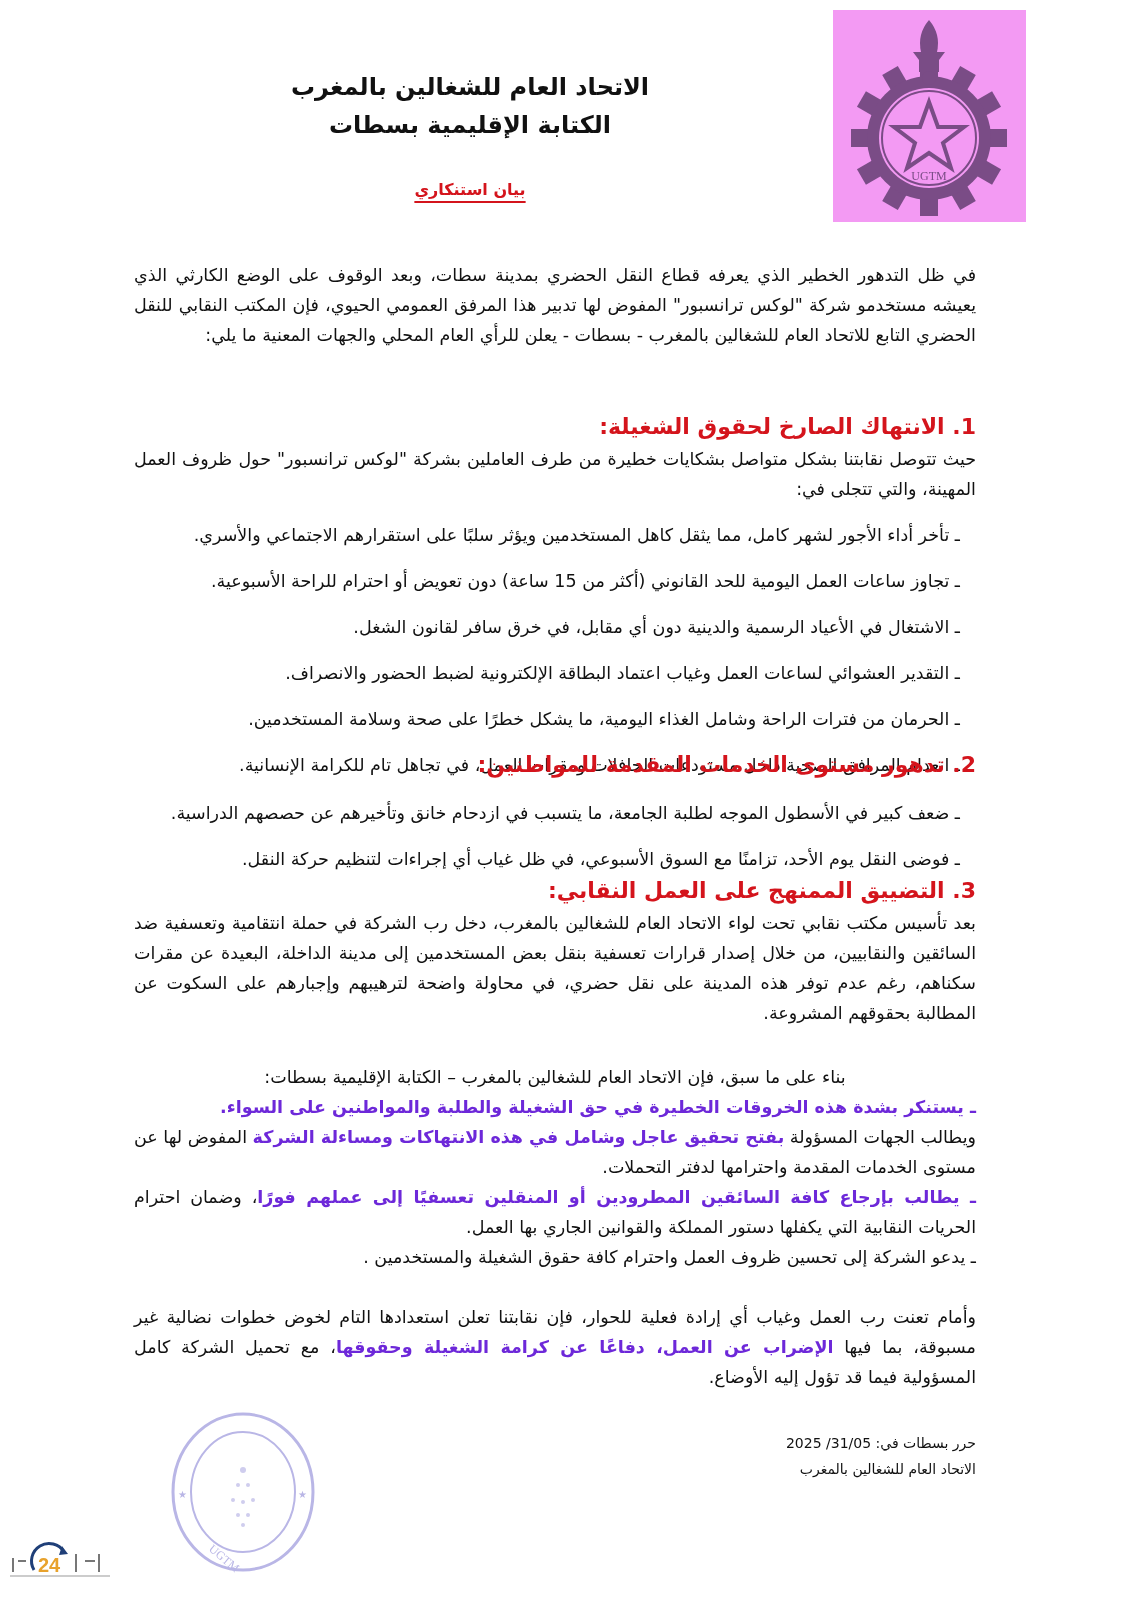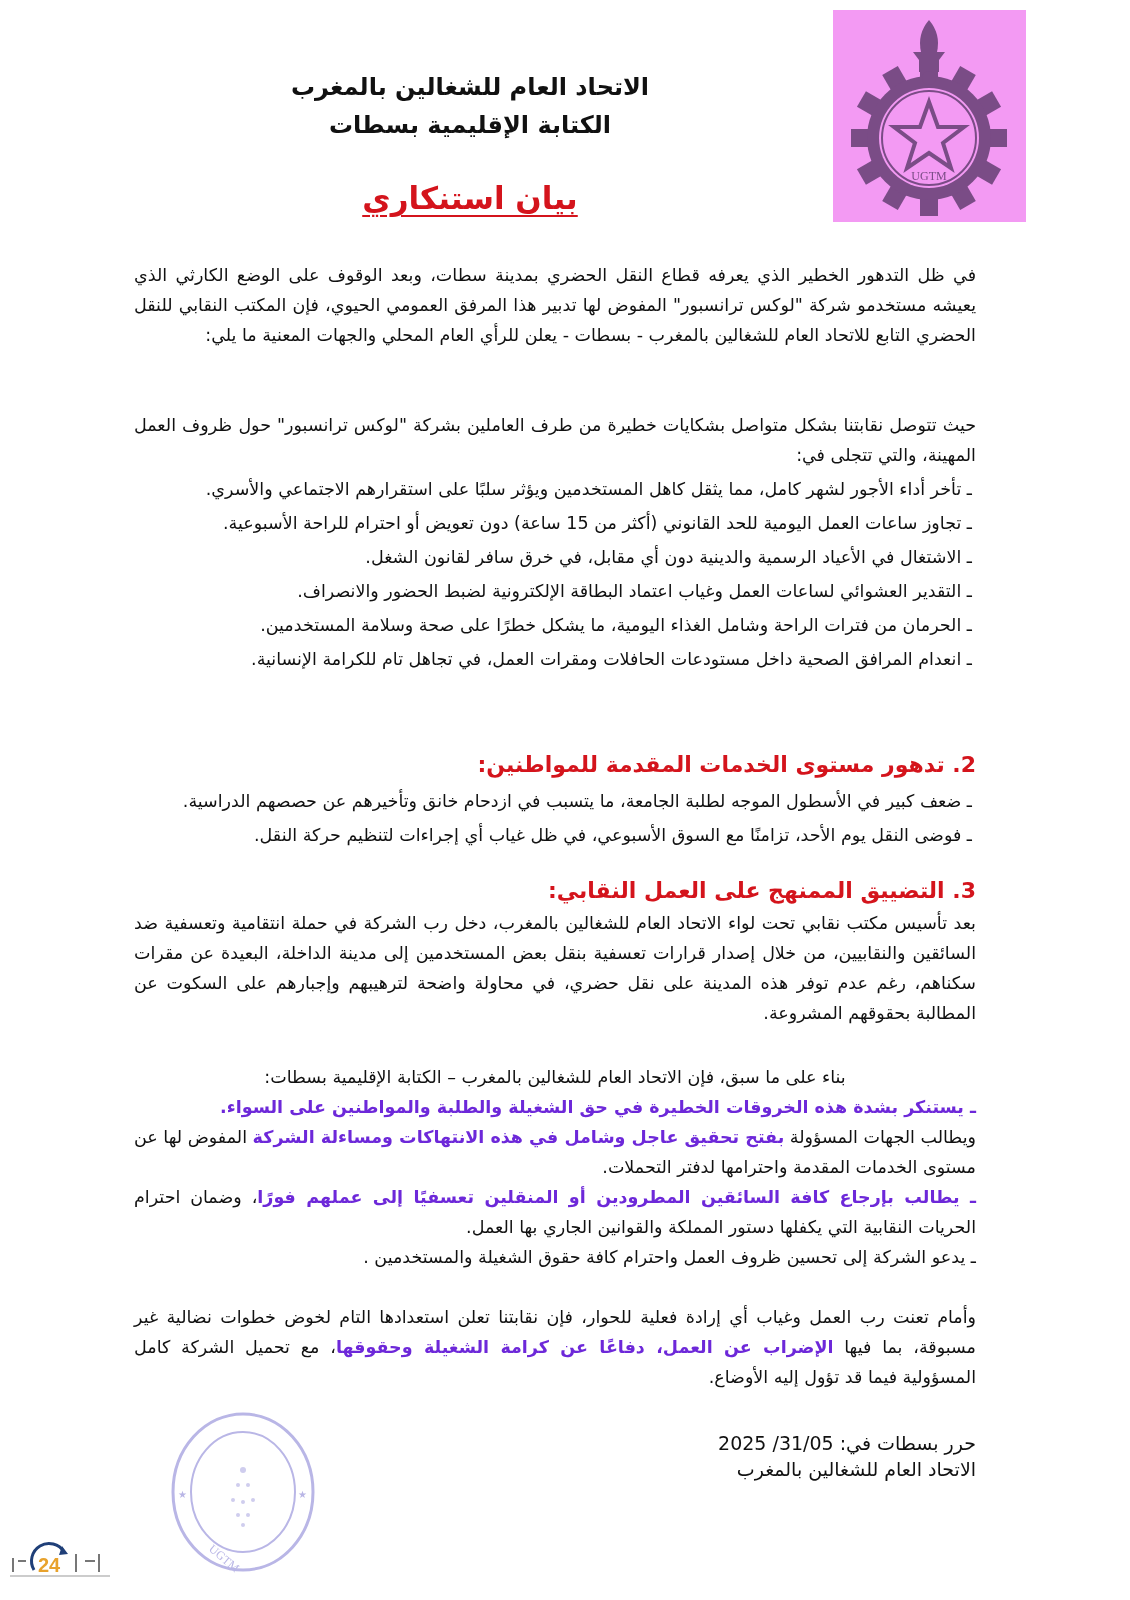--- a/index.html
+++ b/index.html
@@ -3,34 +3,34 @@
 <meta charset="utf-8">
 <style>
   html, body { margin: 0; padding: 0; background: #ffffff; }
   body { width: 1130px; height: 1600px; position: relative; overflow: hidden;
          font-family: "DejaVu Sans", "Liberation Sans", sans-serif; color: #111; }
   .rtl { direction: rtl; }
 
   .header { position: absolute; top: 68px; left: 280px; width: 380px; text-align: center; }
   .header .line { font-weight: bold; font-size: 24px; line-height: 38px; color: #111; }
   .doc-title { position: absolute; top: 180px; left: 280px; width: 380px; text-align: center;
-               font-weight: bold; font-size: 31px; color: #d4141c; text-decoration: underline;
+               font-weight: bold; font-size: 16px; color: #d4141c; text-decoration: underline;
                text-decoration-thickness: 2px; text-underline-offset: 6px; }
 
   .logo-box { position: absolute; top: 10px; left: 833px; width: 193px; height: 212px; background: #f39af3; }
 
   .body { position: absolute; left: 134px; width: 842px; font-size: 17.5px; line-height: 30px;
           text-align: justify; text-align-last: right; }
   .para { margin: 0; }
   .section-heading { font-weight: bold; color: #d4141c; font-size: 22px; line-height: 34px; margin: 0; text-align: right; }
-  .bullet { margin: 4px; }
+  .bullet { margin: 16px; }
   .red { color: #6d28d9; font-weight: bold; }
   .center { text-align: right; text-align-last: center; }
 
-  .sig { position: absolute; top: 1430px; left: 560px; width: 416px; font-size: 19px; line-height: 26px; text-align: right; }
+  .sig { position: absolute; top: 1430px; left: 560px; width: 416px; font-size: 14px; line-height: 26px; text-align: right; }
   .stamp { position: absolute; top: 1410px; left: 168px; width: 150px; height: 165px; }
   .watermark { position: absolute; top: 1540px; left: 0; width: 120px; height: 40px; }
 </style>
 </head>
 <body>
 
 <div class="logo-box">
   <svg width="193" height="212" viewBox="0 0 193 212">
     <g fill="#7a4c86">
 
@@ -66,20 +66,21 @@
   <div class="line">الاتحاد العام للشغالين بالمغرب</div>
   <div class="line">الكتابة الإقليمية بسطات</div>
 </div>
 <div class="doc-title rtl">بيان استنكاري</div>
 
 <div class="body rtl" style="top:260px;">
   <p class="para">في ظل التدهور الخطير الذي يعرفه قطاع النقل الحضري بمدينة سطات، وبعد الوقوف على الوضع الكارثي الذي يعيشه مستخدمو شركة "لوكس ترانسبور" المفوض لها تدبير هذا المرفق العمومي الحيوي، فإن المكتب النقابي للنقل الحضري التابع للاتحاد العام للشغالين بالمغرب - بسطات - يعلن للرأي العام المحلي والجهات المعنية ما يلي:</p>
 </div>
 
 <div class="body rtl" style="top:410px;">
+  <p class="section-heading">1. الانتهاك الصارخ لحقوق الشغيلة:</p>
   <p class="para">حيث تتوصل نقابتنا بشكل متواصل بشكايات خطيرة من طرف العاملين بشركة "لوكس ترانسبور" حول ظروف العمل المهينة، والتي تتجلى في:</p>
   <p class="bullet">ـ تأخر أداء الأجور لشهر كامل، مما يثقل كاهل المستخدمين ويؤثر سلبًا على استقرارهم الاجتماعي والأسري.</p>
   <p class="bullet">ـ تجاوز ساعات العمل اليومية للحد القانوني (أكثر من 15 ساعة) دون تعويض أو احترام للراحة الأسبوعية.</p>
   <p class="bullet">ـ الاشتغال في الأعياد الرسمية والدينية دون أي مقابل، في خرق سافر لقانون الشغل.</p>
   <p class="bullet">ـ التقدير العشوائي لساعات العمل وغياب اعتماد البطاقة الإلكترونية لضبط الحضور والانصراف.</p>
   <p class="bullet">ـ الحرمان من فترات الراحة وشامل الغذاء اليومية، ما يشكل خطرًا على صحة وسلامة المستخدمين.</p>
   <p class="bullet">ـ انعدام المرافق الصحية داخل مستودعات الحافلات ومقرات العمل، في تجاهل تام للكرامة الإنسانية.</p>
 </div>
 
 <div class="body rtl" style="top:748px;">

